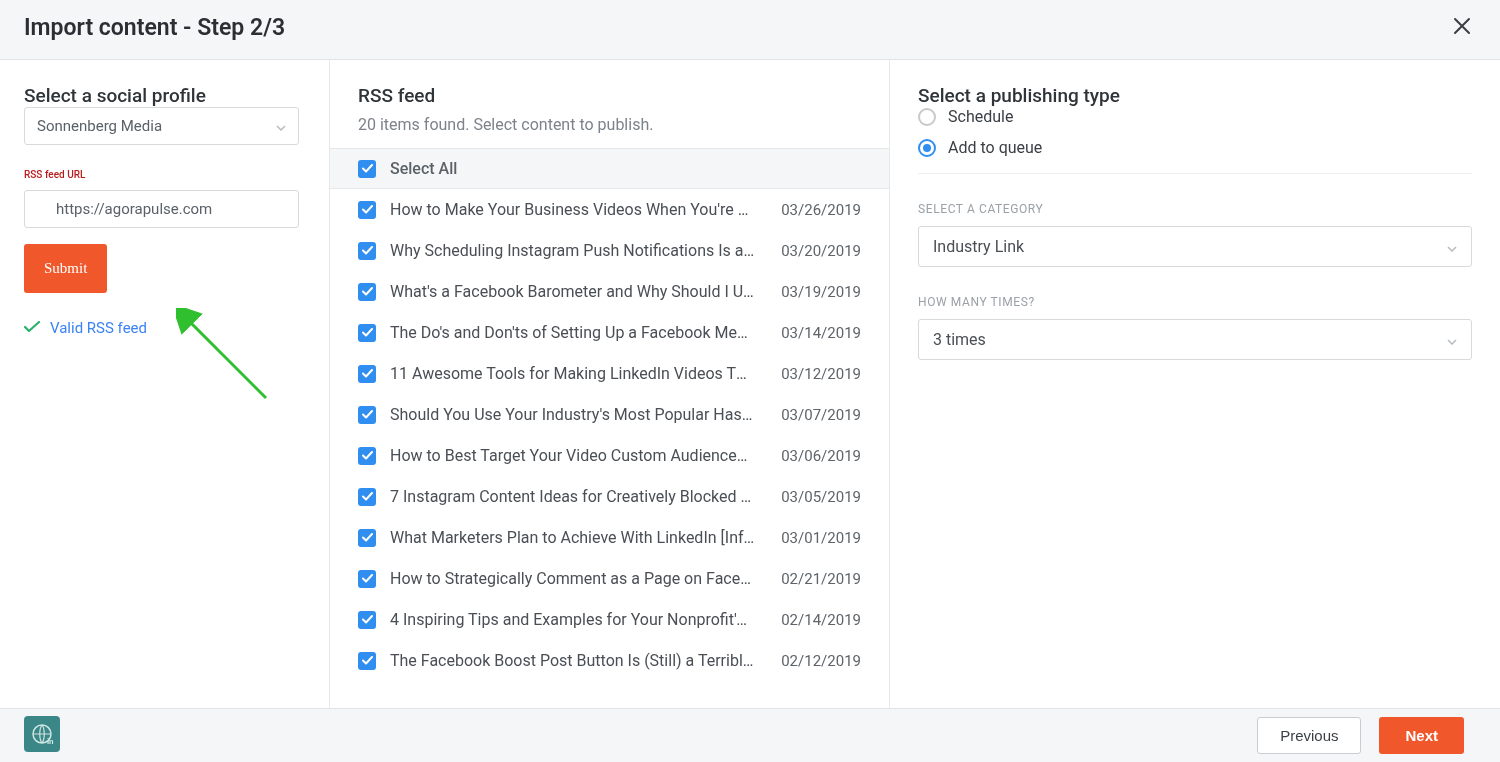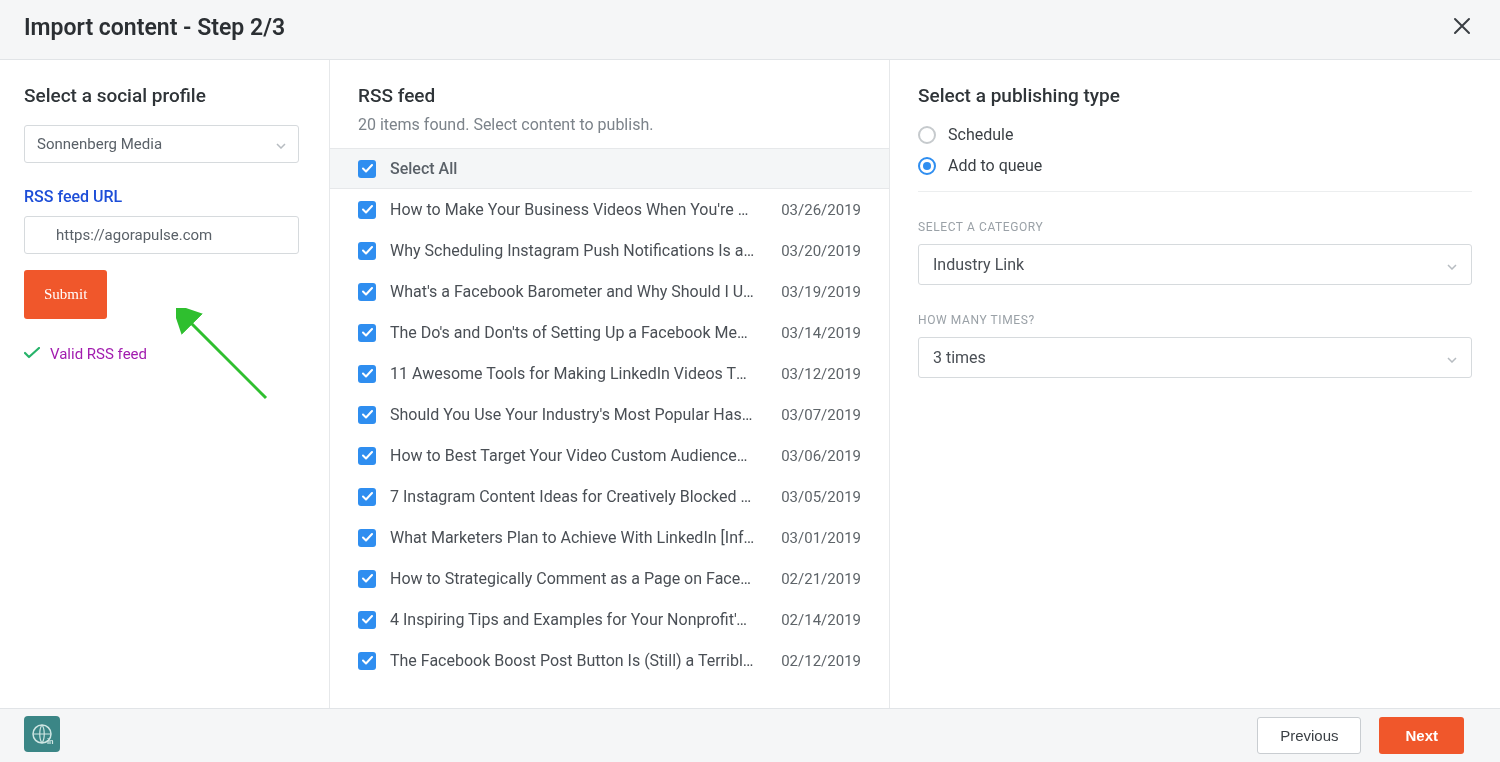--- a/index.html
+++ b/index.html
@@ -40,25 +40,24 @@
     flex-direction: column;
   }
   .col-right {
     flex: 1;
     padding: 24px 28px;
   }
   .section-title {
     font-size: 19px;
     font-weight: 500;
     color: #2f3438;
-    margin-bottom: 18px;
   }
   .label-small {
-    font-size: 16px;
-    color: #1d4ed8;
+    font-size: 10px;
+    color: #b91c1c;
     margin-bottom: 10px;
     display: block;
     font-weight: 500;
   }
   .select-box, .text-input {
     width: 100%;
     max-width: 275px;
     border: 1px solid #d6dadd;
     border-radius: 3px;
     padding: 9px 12px;
@@ -79,21 +78,21 @@
     border-radius: 3px;
     padding: 16px 20px;
     font-size: 15px;
     font-weight: 500;
     cursor: pointer;
     margin-top: 16px;
     font-family: Liberation Serif, serif;
   }
   .valid-line {
     margin-top: 26px;
-    color: #a21caf;
+    color: #3b82f6;
     font-size: 15px;
     display: flex;
     align-items: center;
     gap: 10px;
   }
   .valid-line .check { color: #27b36a; }
   .mid-head {
     padding: 24px 28px 14px 28px;
   }
   .mid-sub { color: #7c838a; font-size: 16px; margin-top: 8px; }

